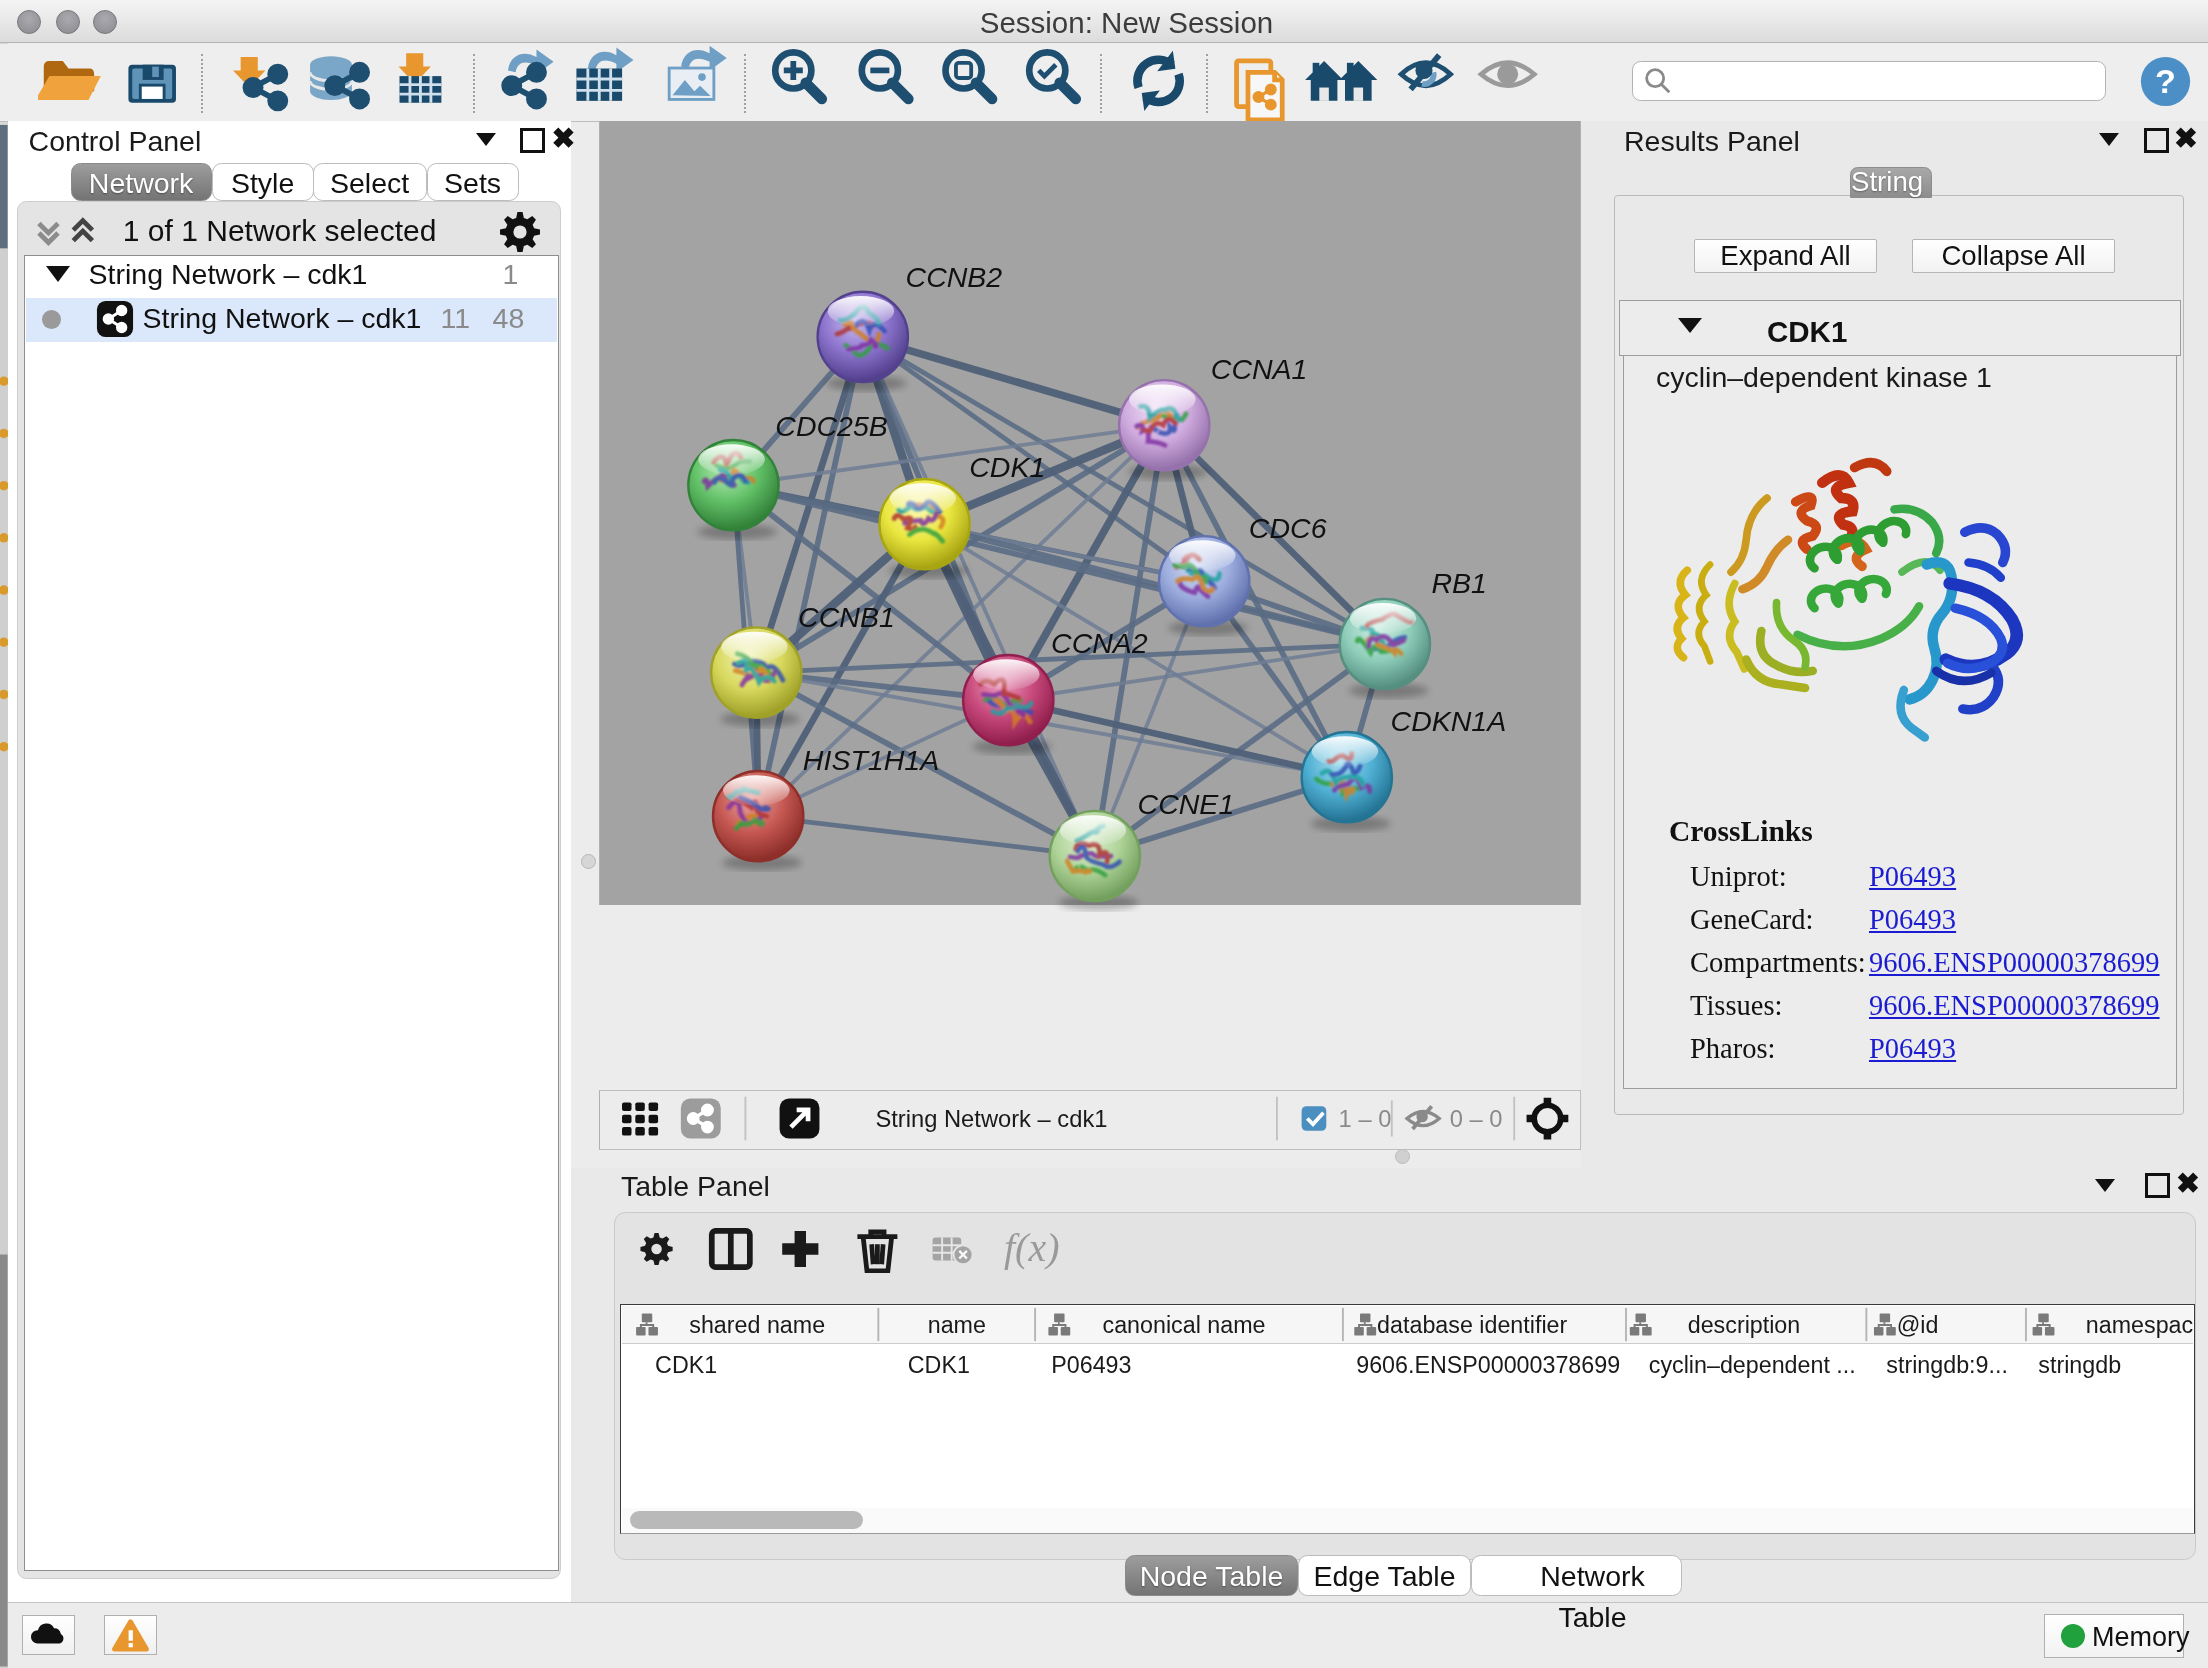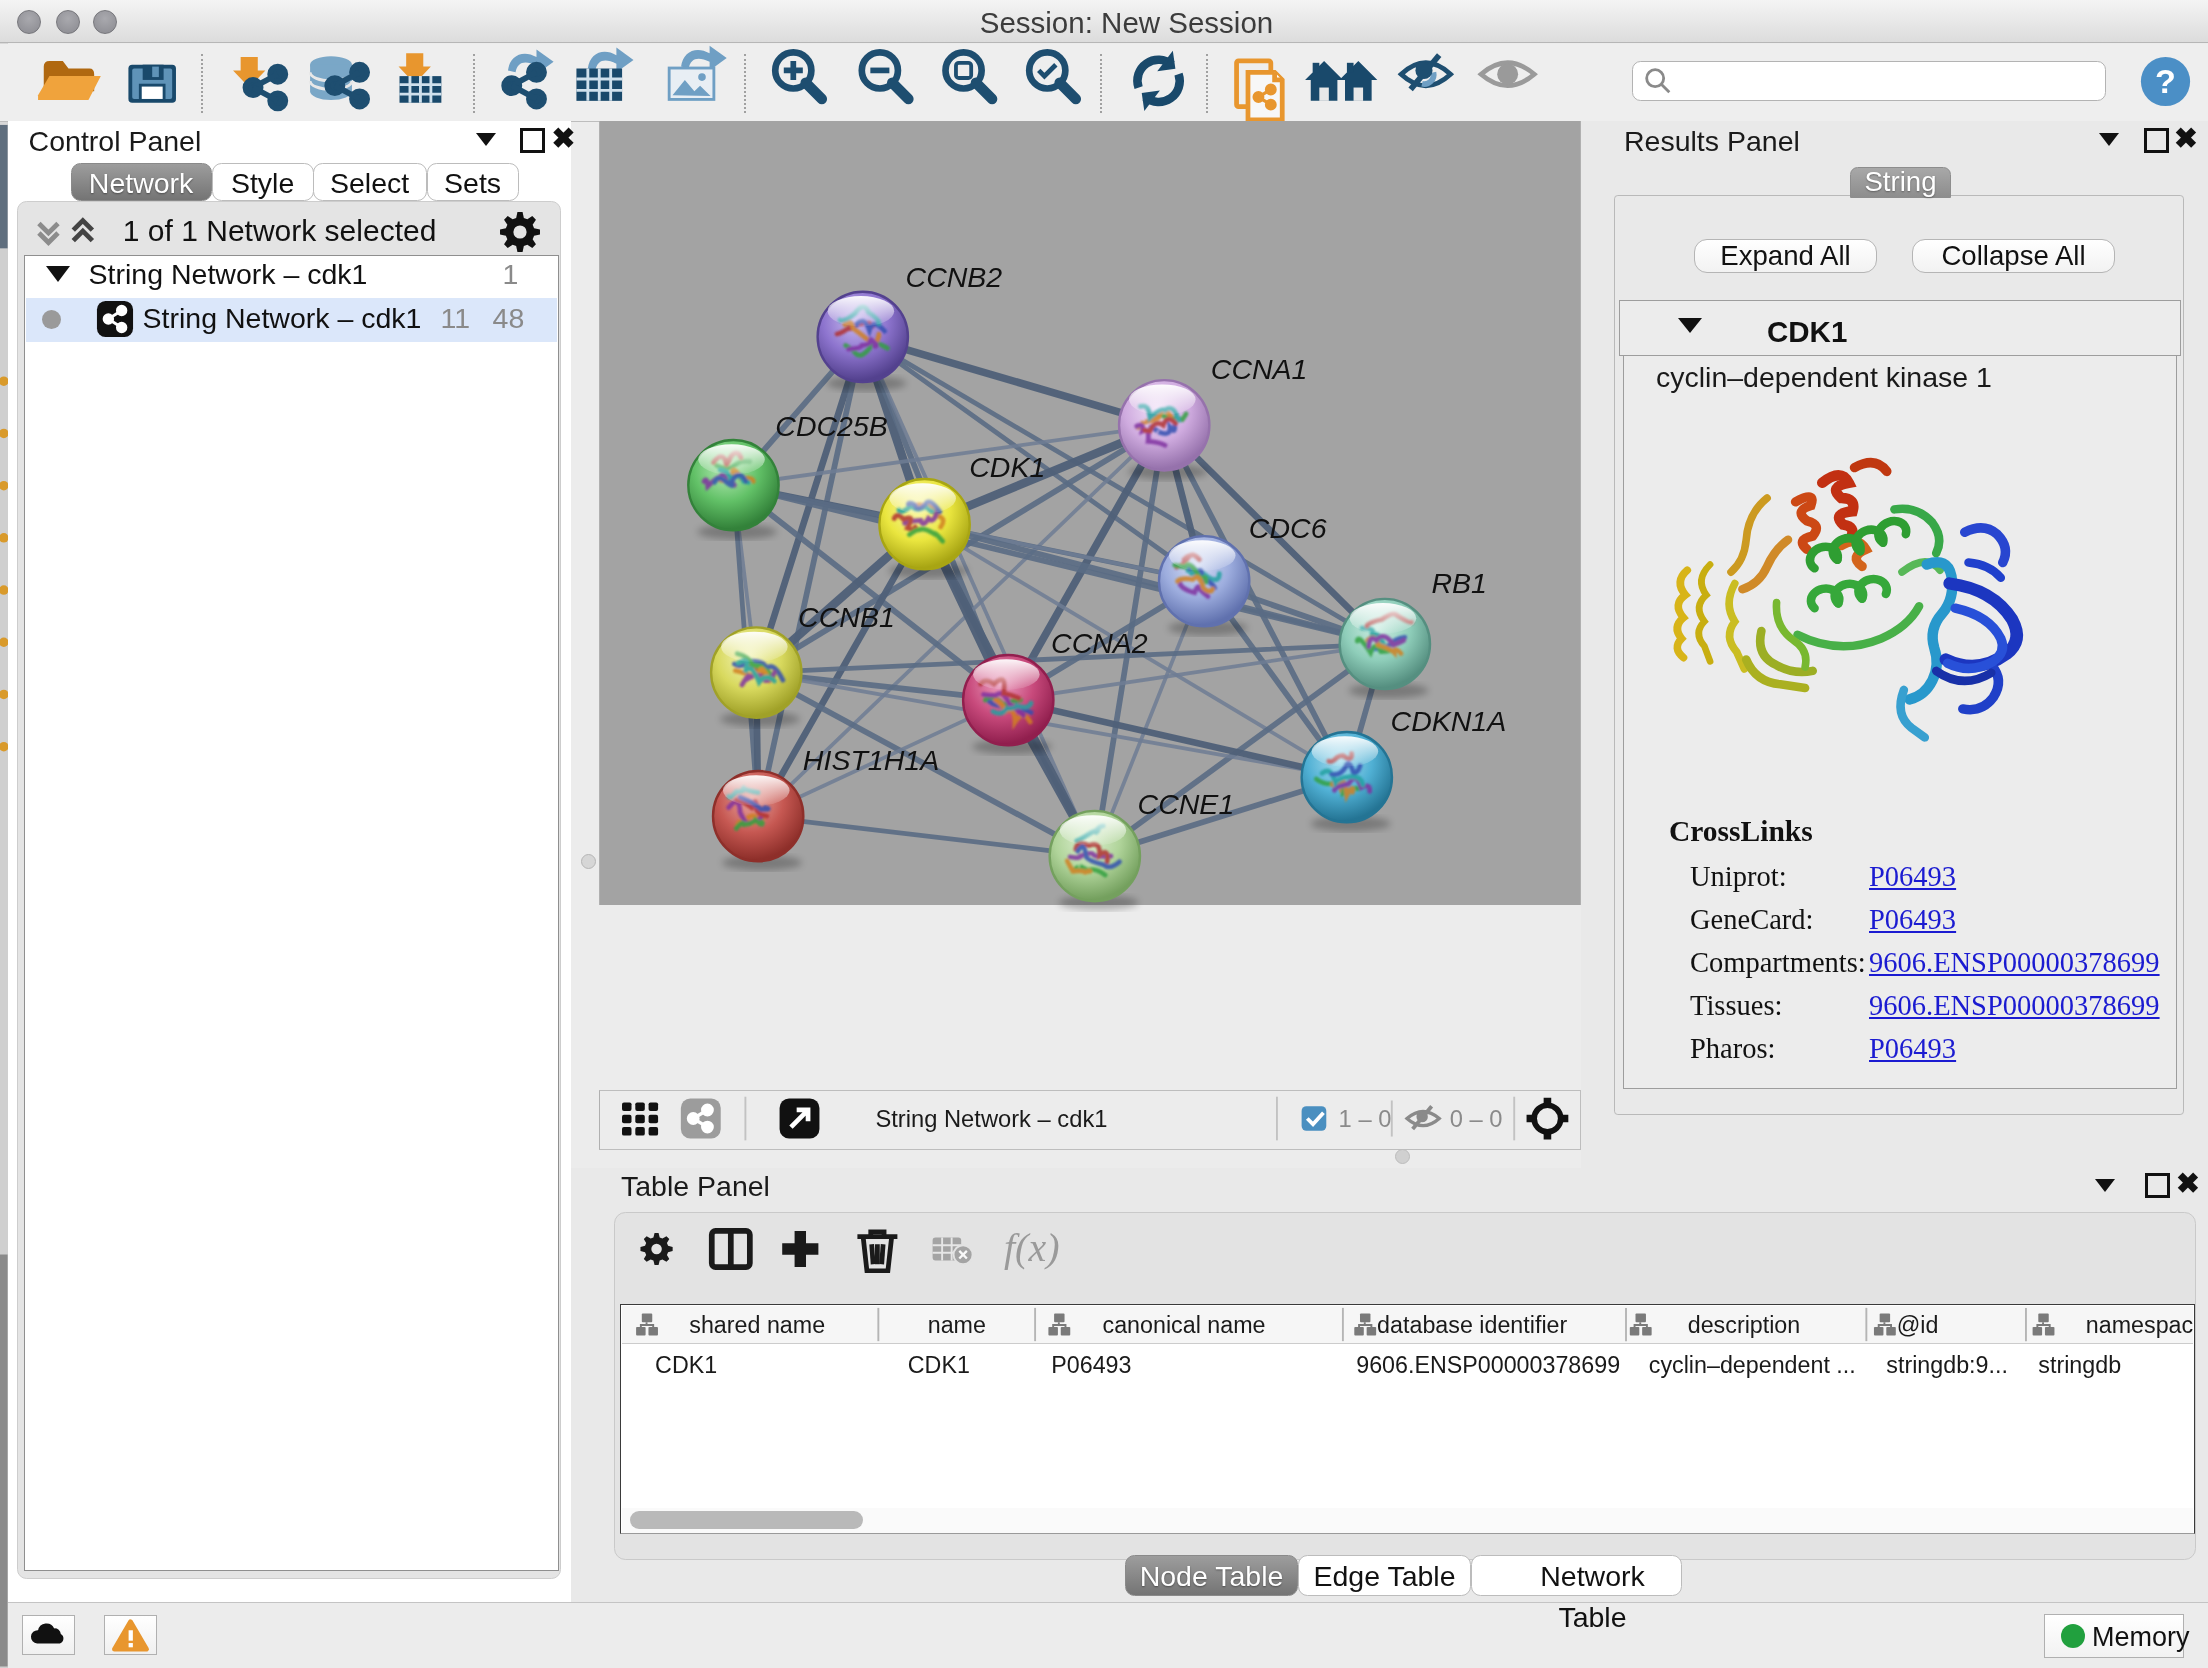--- a/index.html
+++ b/index.html
@@ -33,21 +33,21 @@
   
   #netpanel{left:599px;top:121px;width:982px;height:784px;background:#a3a3a3;
     border-left:1.9px solid #b0b0b0;border-right:1.9px solid #b0b0b0;box-sizing:border-box;font-style:italic;}
   #netstatus{left:599px;top:1090px;width:982px;height:60px;background:#ececec;
     border:1.9px solid #bdbdbd;border-left:1.9px solid #b0b0b0;box-sizing:border-box;}
   
   #rpanel{left:1581px;top:121px;width:628px;height:1047px;background:#e9e9e9;}
   
   #tpanel{left:571px;top:1168px;width:1638px;height:434px;background:#e9e9e9;}
   .btn{position:absolute;background:linear-gradient(#ffffff,#f2f2f2);border:1.9px solid #b5b5b5;
-    border-radius:13px;color:#111;font-size:27.6px;text-align:center;box-sizing:border-box;}
+    border-radius:2px;color:#111;font-size:27.6px;text-align:center;box-sizing:border-box;}
   a.lnk{color:#1b1bd1;text-decoration:underline;}
 </style>
 </head>
 <body>
 <div id="app">
 
   <div class="abs" style="left:0;top:0;width:7.6px;height:1668px;background:#cfcfcf;"></div>
   <svg class="abs" style="left:0;top:0;" width="7.6" height="1668" viewBox="0 0 8 1754">
     <rect x="0" y="0" width="8" height="130" fill="#d8d8d8"></rect>
       <rect x="0" y="130" width="8" height="130" fill="#5f6e7e"></rect>
@@ -615,21 +615,21 @@
   </div>
 
   <div id="rpanel" class="abs">
     <div class="hdr-txt abs" style="left:43px;top:3.8px;text-align:center;">Results Panel</div>
     <div class="ph-tri" style="left:518px;top:12.4px;"></div>
     <div class="ph-sq" style="left:563px;top:6.7px;"></div>
     <div class="ph-x" style="left:593px;top:6.7px;">✖</div>
 
     <div class="abs" style="left:33px;top:74px;width:570px;height:920px;background:#e9e9e9;border:1.9px solid #b9b9b9;border-radius:3.8px;box-sizing:border-box;"></div>
 
-    <div class="abs" style="left:269px;top:46px;width:101px;height:31px;background:linear-gradient(#a8a8a8,#8d8d8d);border:1.9px solid #8d8d8d;border-radius:7.6px 7.6px 0 0;box-sizing:border-box;text-align:center;color:#fff;font-size:27.6px;line-height:28.5px;text-shadow:0 1px 1.9px rgba(0,0,0,.35);">String</div>
+    <div class="abs" style="left:269px;top:46px;width:82px;height:31px;background:linear-gradient(#a8a8a8,#8d8d8d);border:1.9px solid #8d8d8d;border-radius:7.6px 7.6px 0 0;box-sizing:border-box;text-align:left;color:#fff;font-size:27.6px;line-height:28.5px;text-shadow:0 1px 1.9px rgba(0,0,0,.35);">String</div>
 
     <div class="btn" style="left:113px;top:118px;width:183px;height:34px;line-height:31px;">Expand All</div>
     <div class="btn" style="left:331px;top:118px;width:203px;height:34px;line-height:31px;">Collapse All</div>
 
     <div class="abs" style="left:38px;top:179px;width:562px;height:56px;background:#ececec;border:1.9px solid #9d9d9d;box-sizing:border-box;"></div>
     <div class="abs" style="left:97px;top:197px;width:0;height:0;border-left:12.4px solid transparent;border-right:12.4px solid transparent;border-top:15px solid #111;"></div>
     <div class="abs" style="left:186px;top:194px;font-size:29.5px;font-weight:bold;color:#111;">CDK1</div>
 
     <div class="abs" style="left:42px;top:235px;width:554px;height:733px;background:#ececec;border:1.9px solid #9d9d9d;border-top:none;box-sizing:border-box;"></div>
     <div class="abs" style="left:75px;top:240px;font-size:28.5px;color:#1a1a1a;">cyclin–dependent kinase 1</div>

